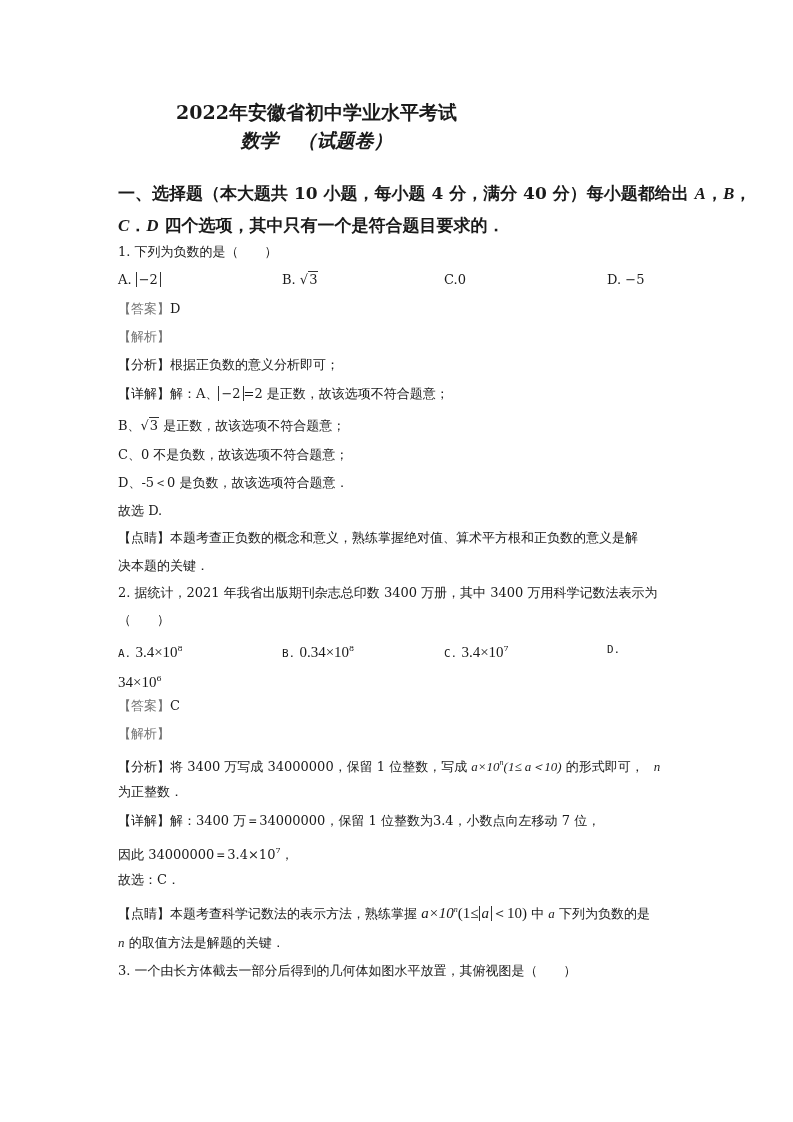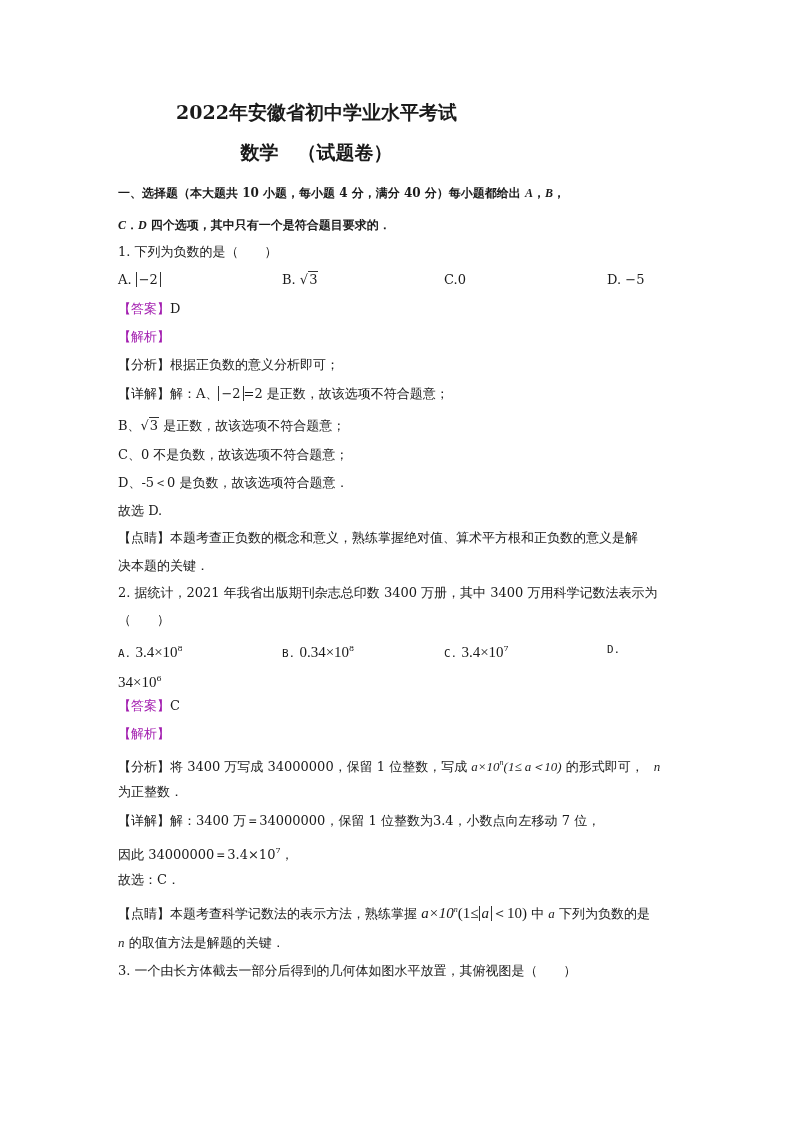--- a/index.html
+++ b/index.html
@@ -2,24 +2,24 @@
 <html><head>
   <meta charset="utf-8">
   <style>
     html, body { margin: 0; padding: 0; background: #ffffff; }
     body { width: 793px; height: 1122px; position: relative; overflow: hidden;
       font-family: "DejaVu Serif", "Liberation Serif", serif; color: #1a1a1a; }
     .page { position: absolute; left: 0; top: 0; width: 793px; height: 1122px; }
     .line { position: absolute; left: 118px; white-space: nowrap; font-size: 13px; line-height: 18px; }
     .title { position: absolute; left: 0; width: 633px; text-align: center; font-weight: bold; white-space: nowrap; }
     .t1 { top: 100px; font-size: 19px; }
-    .t2 { top: 140px; font-size: 19px; }
-    .sec { font-weight: bold; font-size: 12px; }
+    .t2 { top: 128px; font-size: 19px; font-style: italic; }
+    .sec { font-weight: bold; font-size: 17px; }
     .ital { font-style: italic; font-family: "Liberation Serif", serif; }
-    .label-blue { color: #a21caf; }
+    .label-blue { color: #737373; }
     .abs { display: inline-block; border-left: 1.2px solid #333; border-right: 1.2px solid #333; padding: 0 2px; line-height: 15px; }
     .sqrt { display: inline-block; }
     .sqrt .rad { border-top: 1px solid #333; padding: 0 1px; }
     sup { font-size: 8px; vertical-align: 6px; }
     .opt { position: absolute; white-space: nowrap; font-size: 13px; line-height: 18px; }
     .mono { font-family: "DejaVu Sans Mono", monospace; font-size: 11px; }
     .big { font-size: 15px; font-family: "Liberation Serif", serif; }
   </style>
 </head>
 <body>

